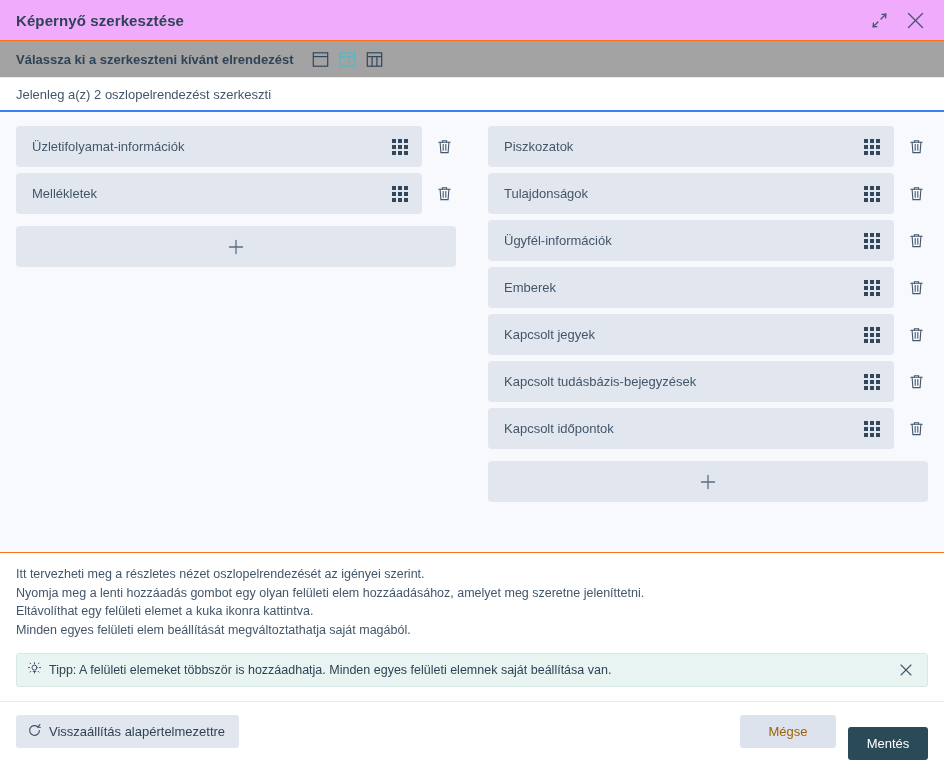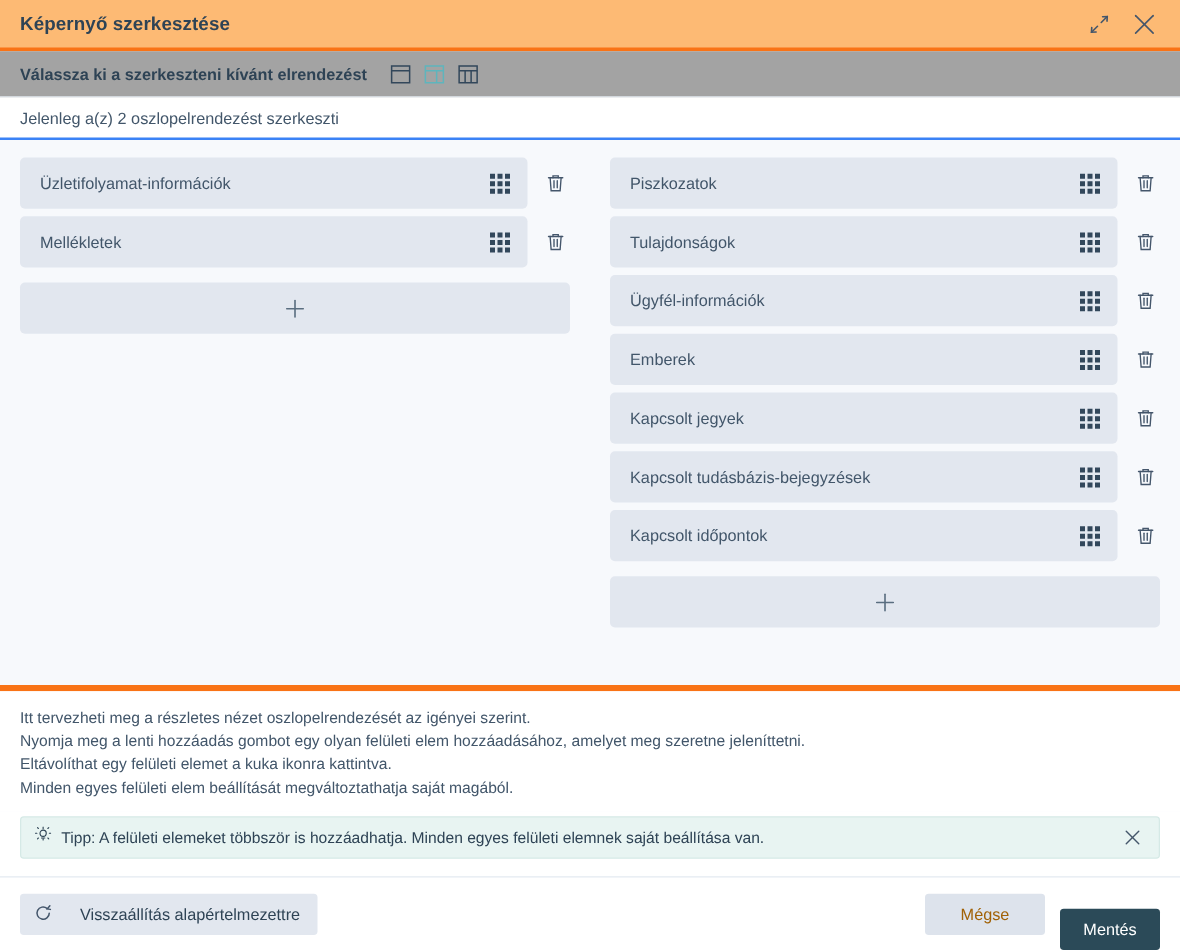--- a/index.html
+++ b/index.html
@@ -18,22 +18,22 @@
     height: 761px;
     background: #f7f9fc;
     display: flex;
     flex-direction: column;
   }
 
   
   .titlebar {
     height: 41px;
     min-height: 41px;
-    background: #fdba74;
-    border-bottom: 3px solid #f97316;
+    background: #f0abfc;
+    border-bottom: 1px solid #f97316;
     display: flex;
     align-items: center;
     padding: 0 14px 0 16px;
   }
   .titlebar-title {
     font-size: 15px;
     font-weight: bold;
     color: #2e4355;
     letter-spacing: .1px;
     flex: 1;
@@ -82,21 +82,21 @@
     color: #42566a;
   }
 
   
   .editor {
     flex: 1;
     background: #f7f9fc;
     display: flex;
     padding: 14px 16px 0 16px;
     gap: 32px;
-    border-bottom: 5px solid #f97316;
+    border-bottom: 1px solid #f97316;
     overflow: hidden;
   }
   .column { display: flex; flex-direction: column; gap: 6px; }
   .column.left  { width: 440px; }
   .column.right { width: 440px; }
 
   .widget-row {
     display: flex;
     align-items: center;
     gap: 10px;
@@ -190,21 +190,21 @@
     cursor: pointer;
     display: flex;
     align-items: center;
     justify-content: center;
   }
   .btn-reset {
     background: #e2e7ef;
     color: #2e4355;
     height: 33px;
     padding: 0 14px 0 11px;
-    gap: 22px;
+    gap: 7px;
   }
   .spacer { flex: 1; }
   .btn-cancel {
     background: #dde3ec;
     color: #a16207;
     height: 33px;
     width: 96px;
   }
   .btn-save {
     background: #2b4a58;

